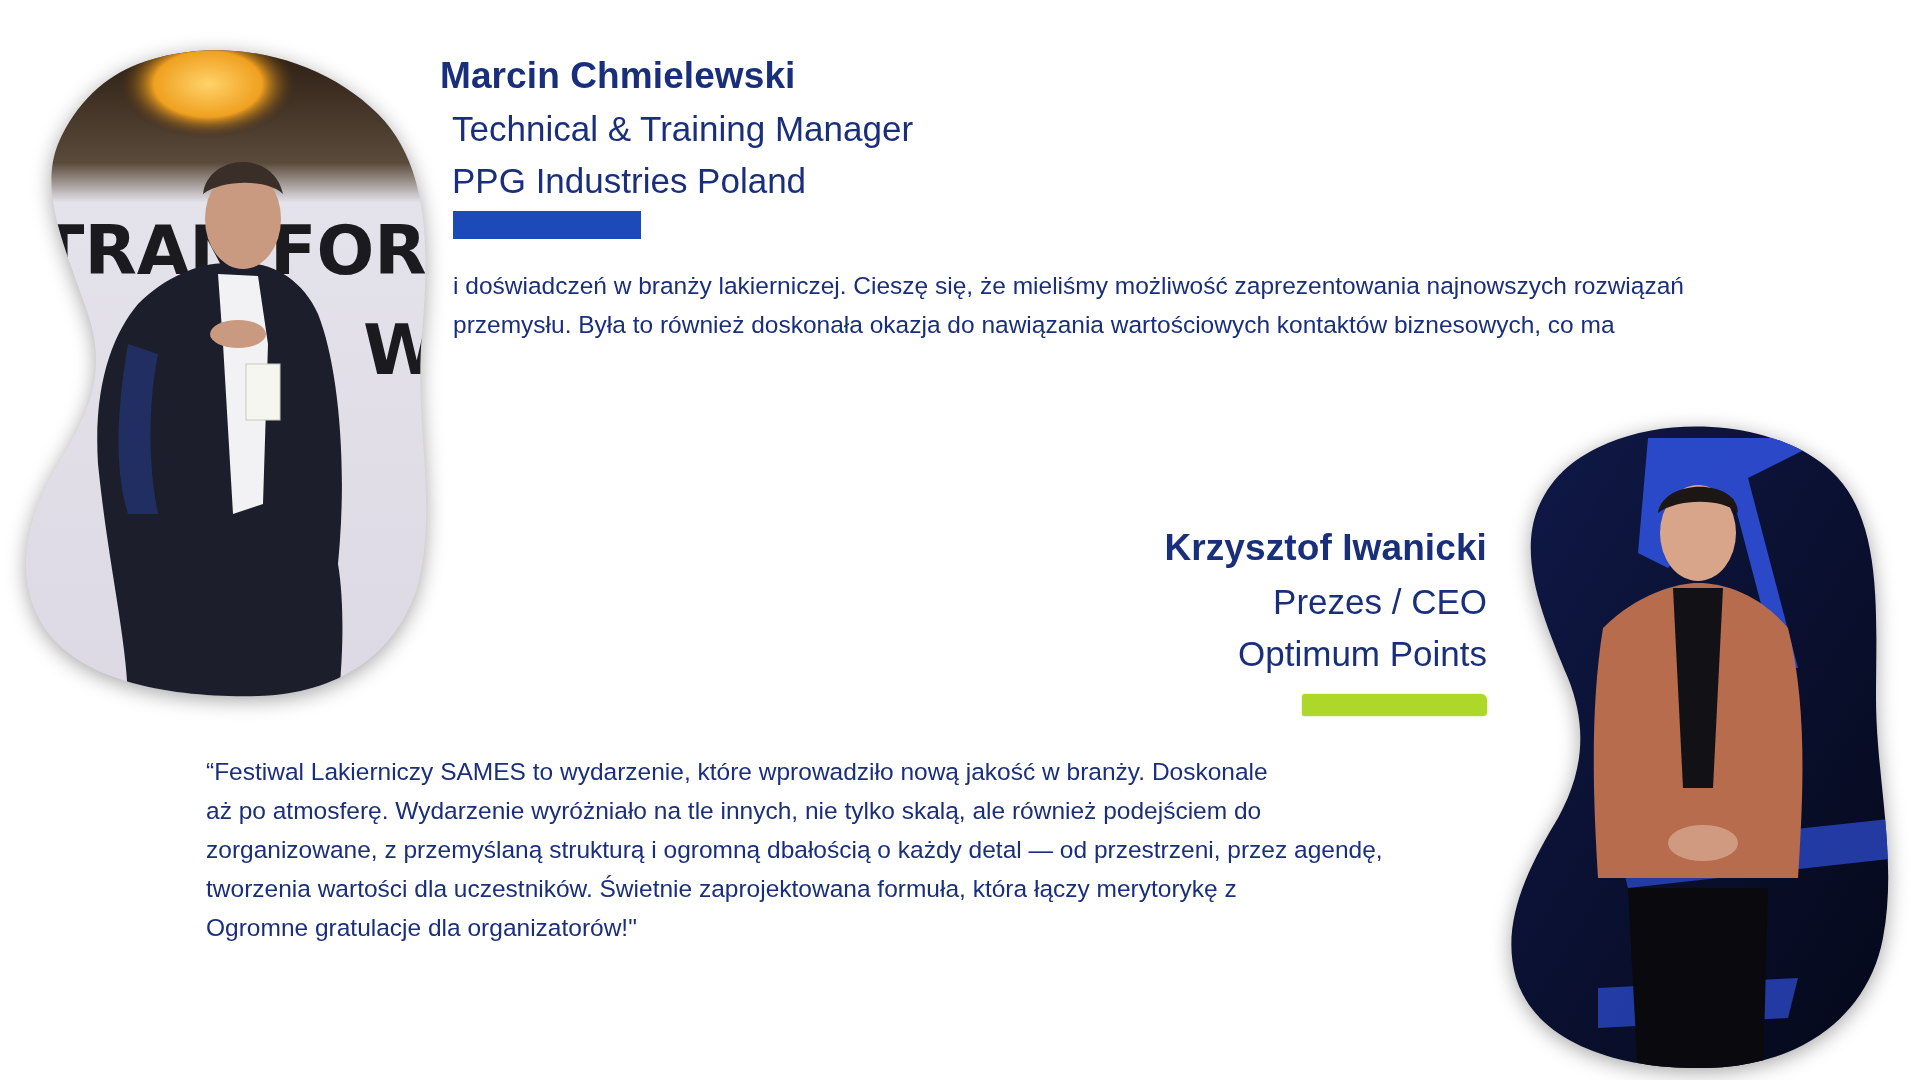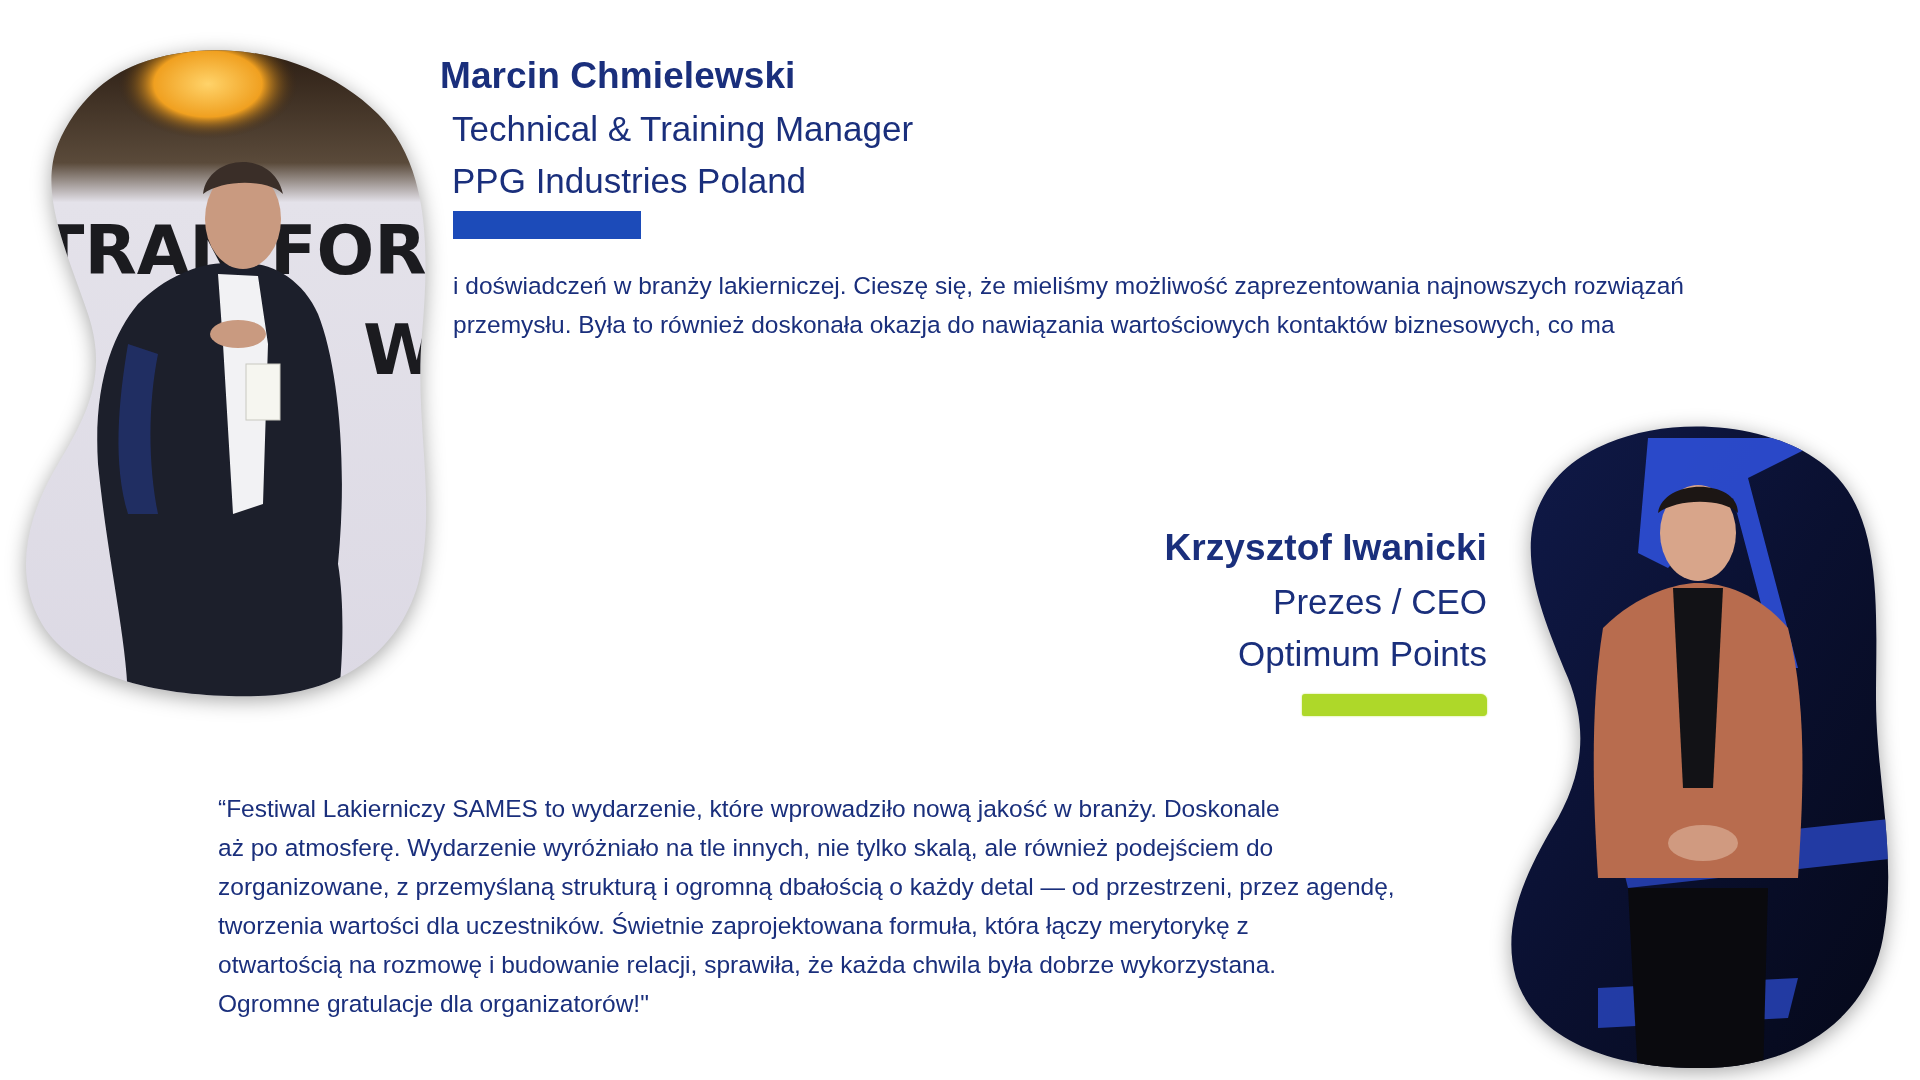--- a/index.html
+++ b/index.html
@@ -91,26 +91,25 @@
 <div class="quote" style="left:453px; top:266px;">
   <div>i doświadczeń w branży lakierniczej. Cieszę się, że mieliśmy możliwość zaprezentowania najnowszych rozwiązań</div>
   <div>przemysłu. Była to również doskonała okazja do nawiązania wartościowych kontaktów biznesowych, co ma</div>
 </div>
 
 <div class="speaker-name right" style="right:433px; top:522px;">Krzysztof Iwanicki</div>
 <div class="speaker-line right" style="right:433px; top:576px;">Prezes / CEO</div>
 <div class="speaker-line right" style="right:433px; top:628px;">Optimum Points</div>
 <div class="accent-bar bar-green" style="left:1302px; top:694px; width:185px; height:22px;"></div>
 
-<div class="quote" style="left:218px; top:752px;margin-top:37px;">
+<div class="quote" style="left:206px; top:752px;">
   <div>“Festiwal Lakierniczy SAMES to wydarzenie, które wprowadziło nową jakość w branży. Doskonale</div>
   <div>aż po atmosferę. Wydarzenie wyróżniało na tle innych, nie tylko skalą, ale również podejściem do</div>
   <div>zorganizowane, z przemyślaną strukturą i ogromną dbałością o każdy detal — od przestrzeni, przez agendę,</div>
   <div>tworzenia wartości dla uczestników. Świetnie zaprojektowana formuła, która łączy merytorykę z</div>
-  <div>otwartością na rozmowę i budowanie relacji, sprawiła, że każda chwila była dobrze wykorzystana.</div>
   <div>Ogromne gratulacje dla organizatorów!"</div>
 </div>
 
 <div class="photo" style="left:1498px; top:418px;">
   <svg width="400" height="660" viewBox="0 0 400 660">
     <defs>
       <clipPath id="blob2">
         <path d="M110,25 C180,-5 290,5 340,60 C385,110 378,200 378,280 C378,360 400,440 385,520 C370,600 300,648 210,650 C130,652 40,630 18,560 C2,505 30,450 60,400 C85,355 90,310 70,260 C45,200 20,140 40,90 C55,55 80,38 110,25 Z"></path>
       </clipPath>
       <linearGradient id="bg2" x1="0" y1="0" x2="1" y2="1">

